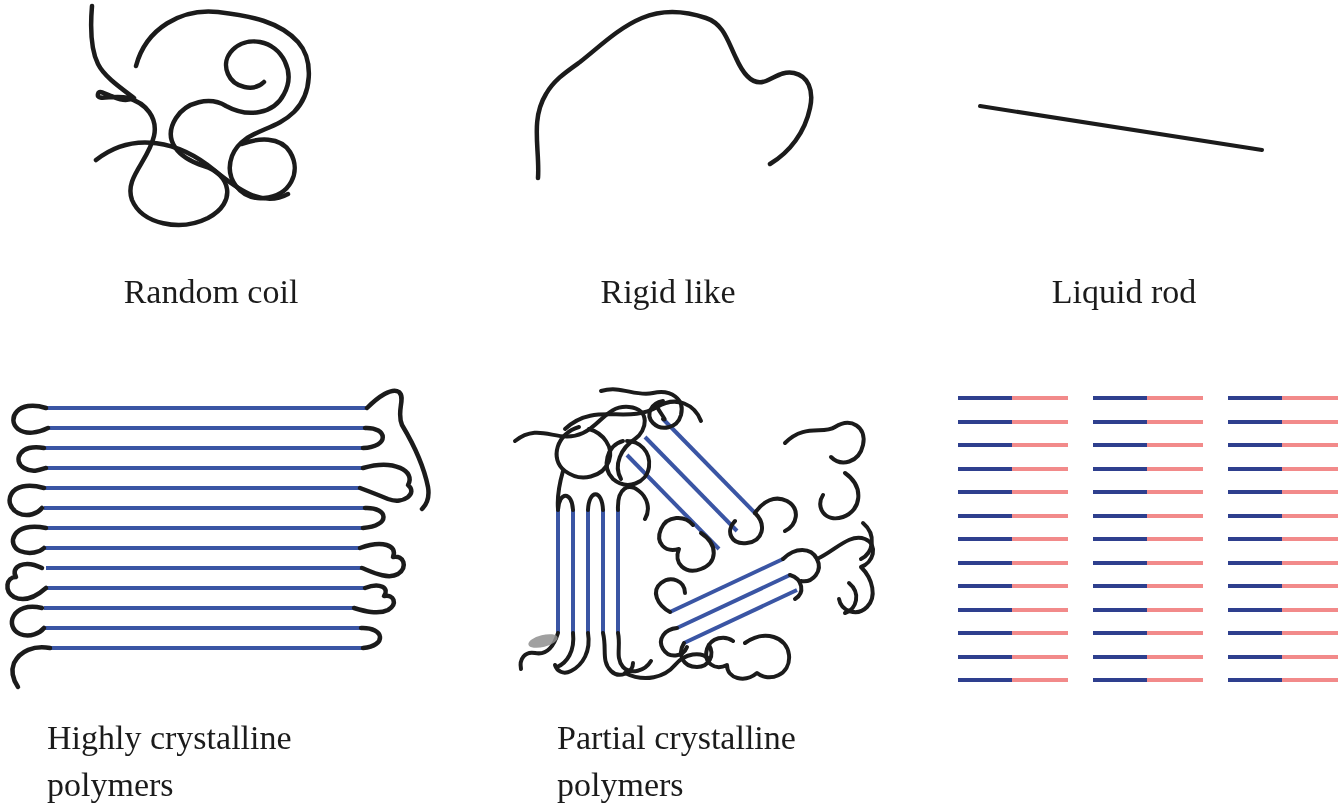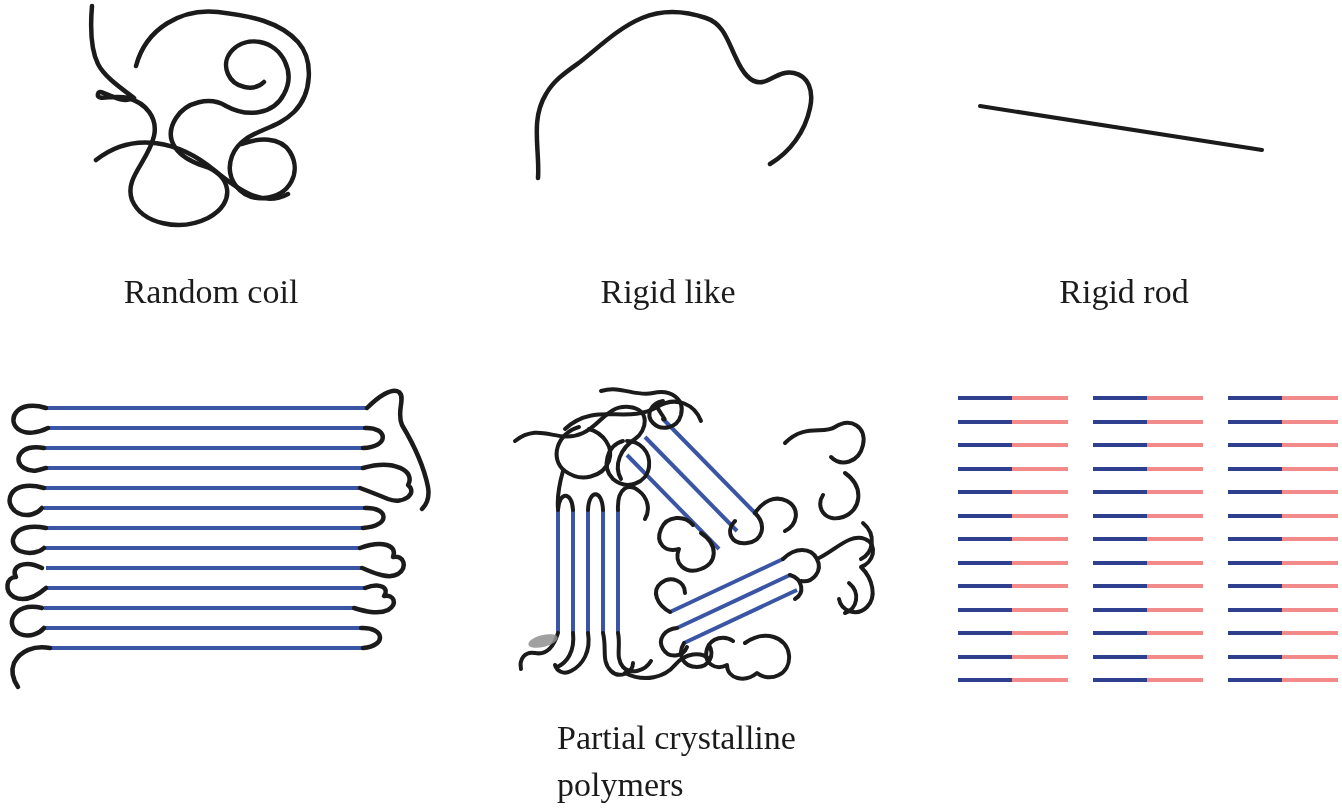--- a/index.html
+++ b/index.html
@@ -59,21 +59,21 @@
       C224,68 234,78 246,73 C256,69 262,63 274,65 C288,68 294,82 290,100
       C285,124 270,144 250,156"></path>
   </svg>
 
   <svg style="left:975px;top:100px;" width="295" height="58" viewBox="0 0 295 58">
     <line class="ink" stroke-width="4" x1="5" y1="6" x2="287" y2="50"></line>
   </svg>
 
   <div class="caption centered" style="left:211px;top:268px;">Random coil</div>
   <div class="caption centered" style="left:668px;top:268px;">Rigid like</div>
-  <div class="caption centered" style="left:1124px;top:268px;">Rigid rod</div>
+  <div class="caption centered" style="left:1124px;top:268px;">Liquid rod</div>
 
   <svg style="left:2px;top:383px;" width="438" height="310" viewBox="0 0 438 310">
 
     <g class="blue" stroke-width="4">
       <line x1="44" y1="25" x2="365" y2="25"></line>
       <line x1="46" y1="45" x2="363" y2="45"></line>
       <line x1="42" y1="65" x2="361" y2="65"></line>
       <line x1="44" y1="85" x2="361" y2="85"></line>
       <line x1="40" y1="105" x2="358" y2="105"></line>
       <line x1="42" y1="125" x2="363" y2="125"></line>
@@ -317,15 +317,16 @@
           <span class="lc-blue"></span>
           <span class="lc-pink"></span>
         </div>
         <div class="lc-rod">
           <span class="lc-blue"></span>
           <span class="lc-pink"></span>
         </div>
       </div>
     </div>
 
+  <div class="caption wrap" style="left:47px;top:714px;">Highly crystalline polymers</div>
   <div class="caption wrap" style="left:557px;top:714px;">Partial crystalline polymers</div>
 
 </div>
 
 </body></html>

